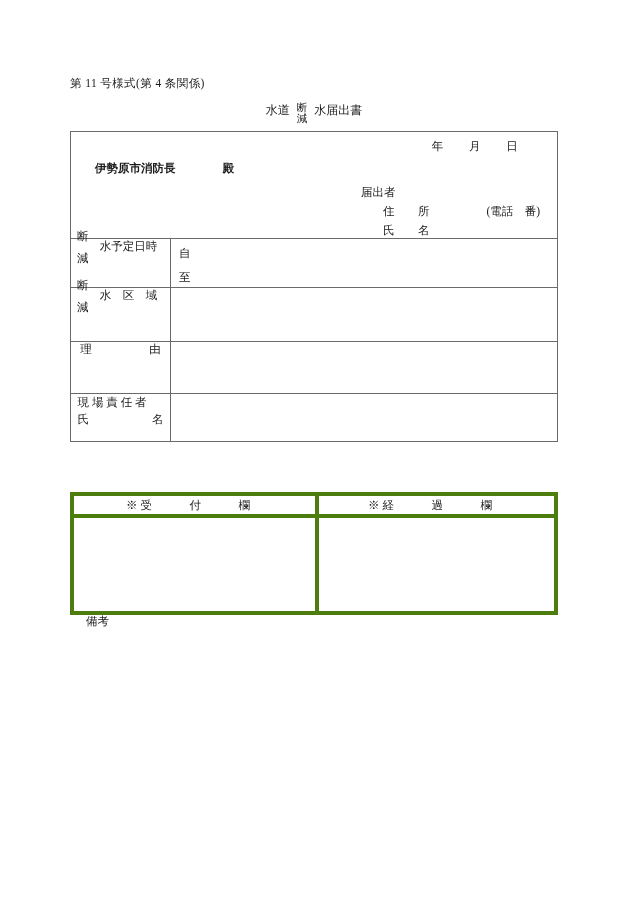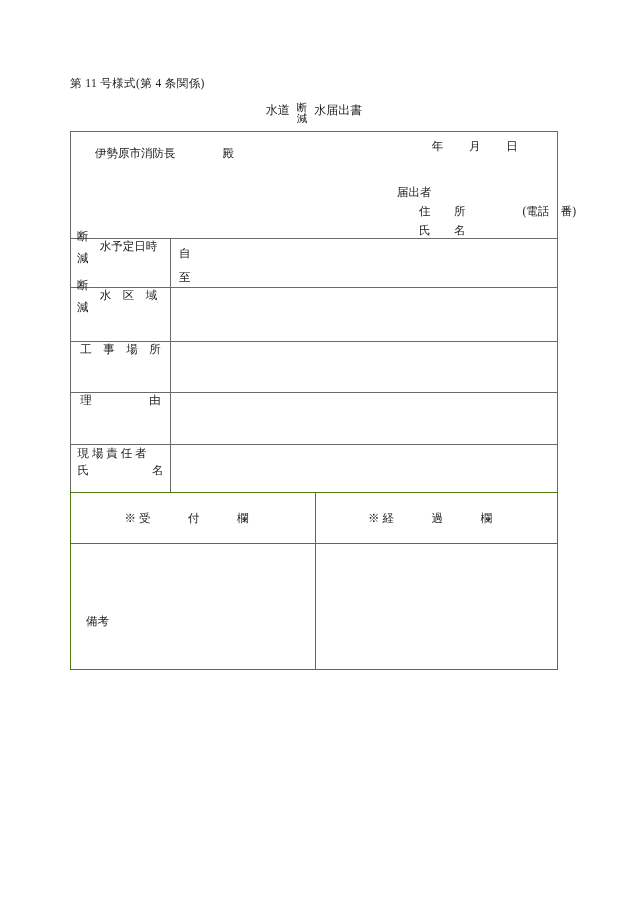--- a/index.html
+++ b/index.html
@@ -78,32 +78,33 @@
     right: 39px;
     top: 7px;
     letter-spacing: 0.3px;
   }
   .date-line span { display: inline-block; width: 34px; text-align: left; }
   .date-line span:last-child { width: auto; }
 
   .to-line {
     position: absolute;
     left: 24px;
-    top: 14px;
-    white-space: nowrap;
+    top: 29px;
+    white-space: nowrap;
+    font-weight: bold;
   }
   .to-line .hono { padding-left: 44px; }
 
   .applicant {
     position: absolute;
     left: 290px;
     top: 51px;
     white-space: nowrap;
   }
-  .applicant .row { height: 19px; line-height: 19px; margin-left: 36px; }
+  .applicant .row { height: 19px; line-height: 19px; }
   .applicant .row.indent { padding-left: 22px; }
   .applicant .lbl-sp {
     display: inline-block;
     min-width: 42px;
     letter-spacing: 6px;
   }
   .applicant .tel { padding-left: 48px; }
 
   .lbl-col { width: 100px; }
 
@@ -160,22 +161,22 @@
   .tbl2 {
     position: absolute;
     left: 70px;
     top: 492px;
     width: 488px;
     border-collapse: collapse;
     table-layout: fixed;
     font-size: 11.5px;
   }
   .tbl2 td {
-    border: 1px solid #4d7c0f;
-    padding: 16px;
+    border: 4px solid #4d7c0f;
+    padding: 0;
   }
   .tbl2 .hd {
     height: 18px;
     text-align: center;
     vertical-align: middle;
     white-space: nowrap;
   }
   .tbl2 .hd .sp { letter-spacing: 13px; }
   .tbl2 .body-cell { height: 93px; }
   .col-uke { width: 245px; }
@@ -273,28 +274,20 @@
             <div class="lbl-stack">
               <span>断</span>
               <span>減</span>
             </div>
             <span class="lbl-main">水　区　域</span>
           </div>
         </td>
         <td class="val-cell"></td>
       </tr>
 
-      <tr class="r3">
-        <td>
-          <div class="lbl-box">
-              <span>工　事　場　所</span>
-            </div>
-        </td>
-        <td class="val-cell"></td>
-      </tr>
 
       <tr class="r4">
         <td>
           <div class="lbl-box">
               <span>理　　　　　由</span>
             </div>
         </td>
         <td class="val-cell"></td>
       </tr>
 

